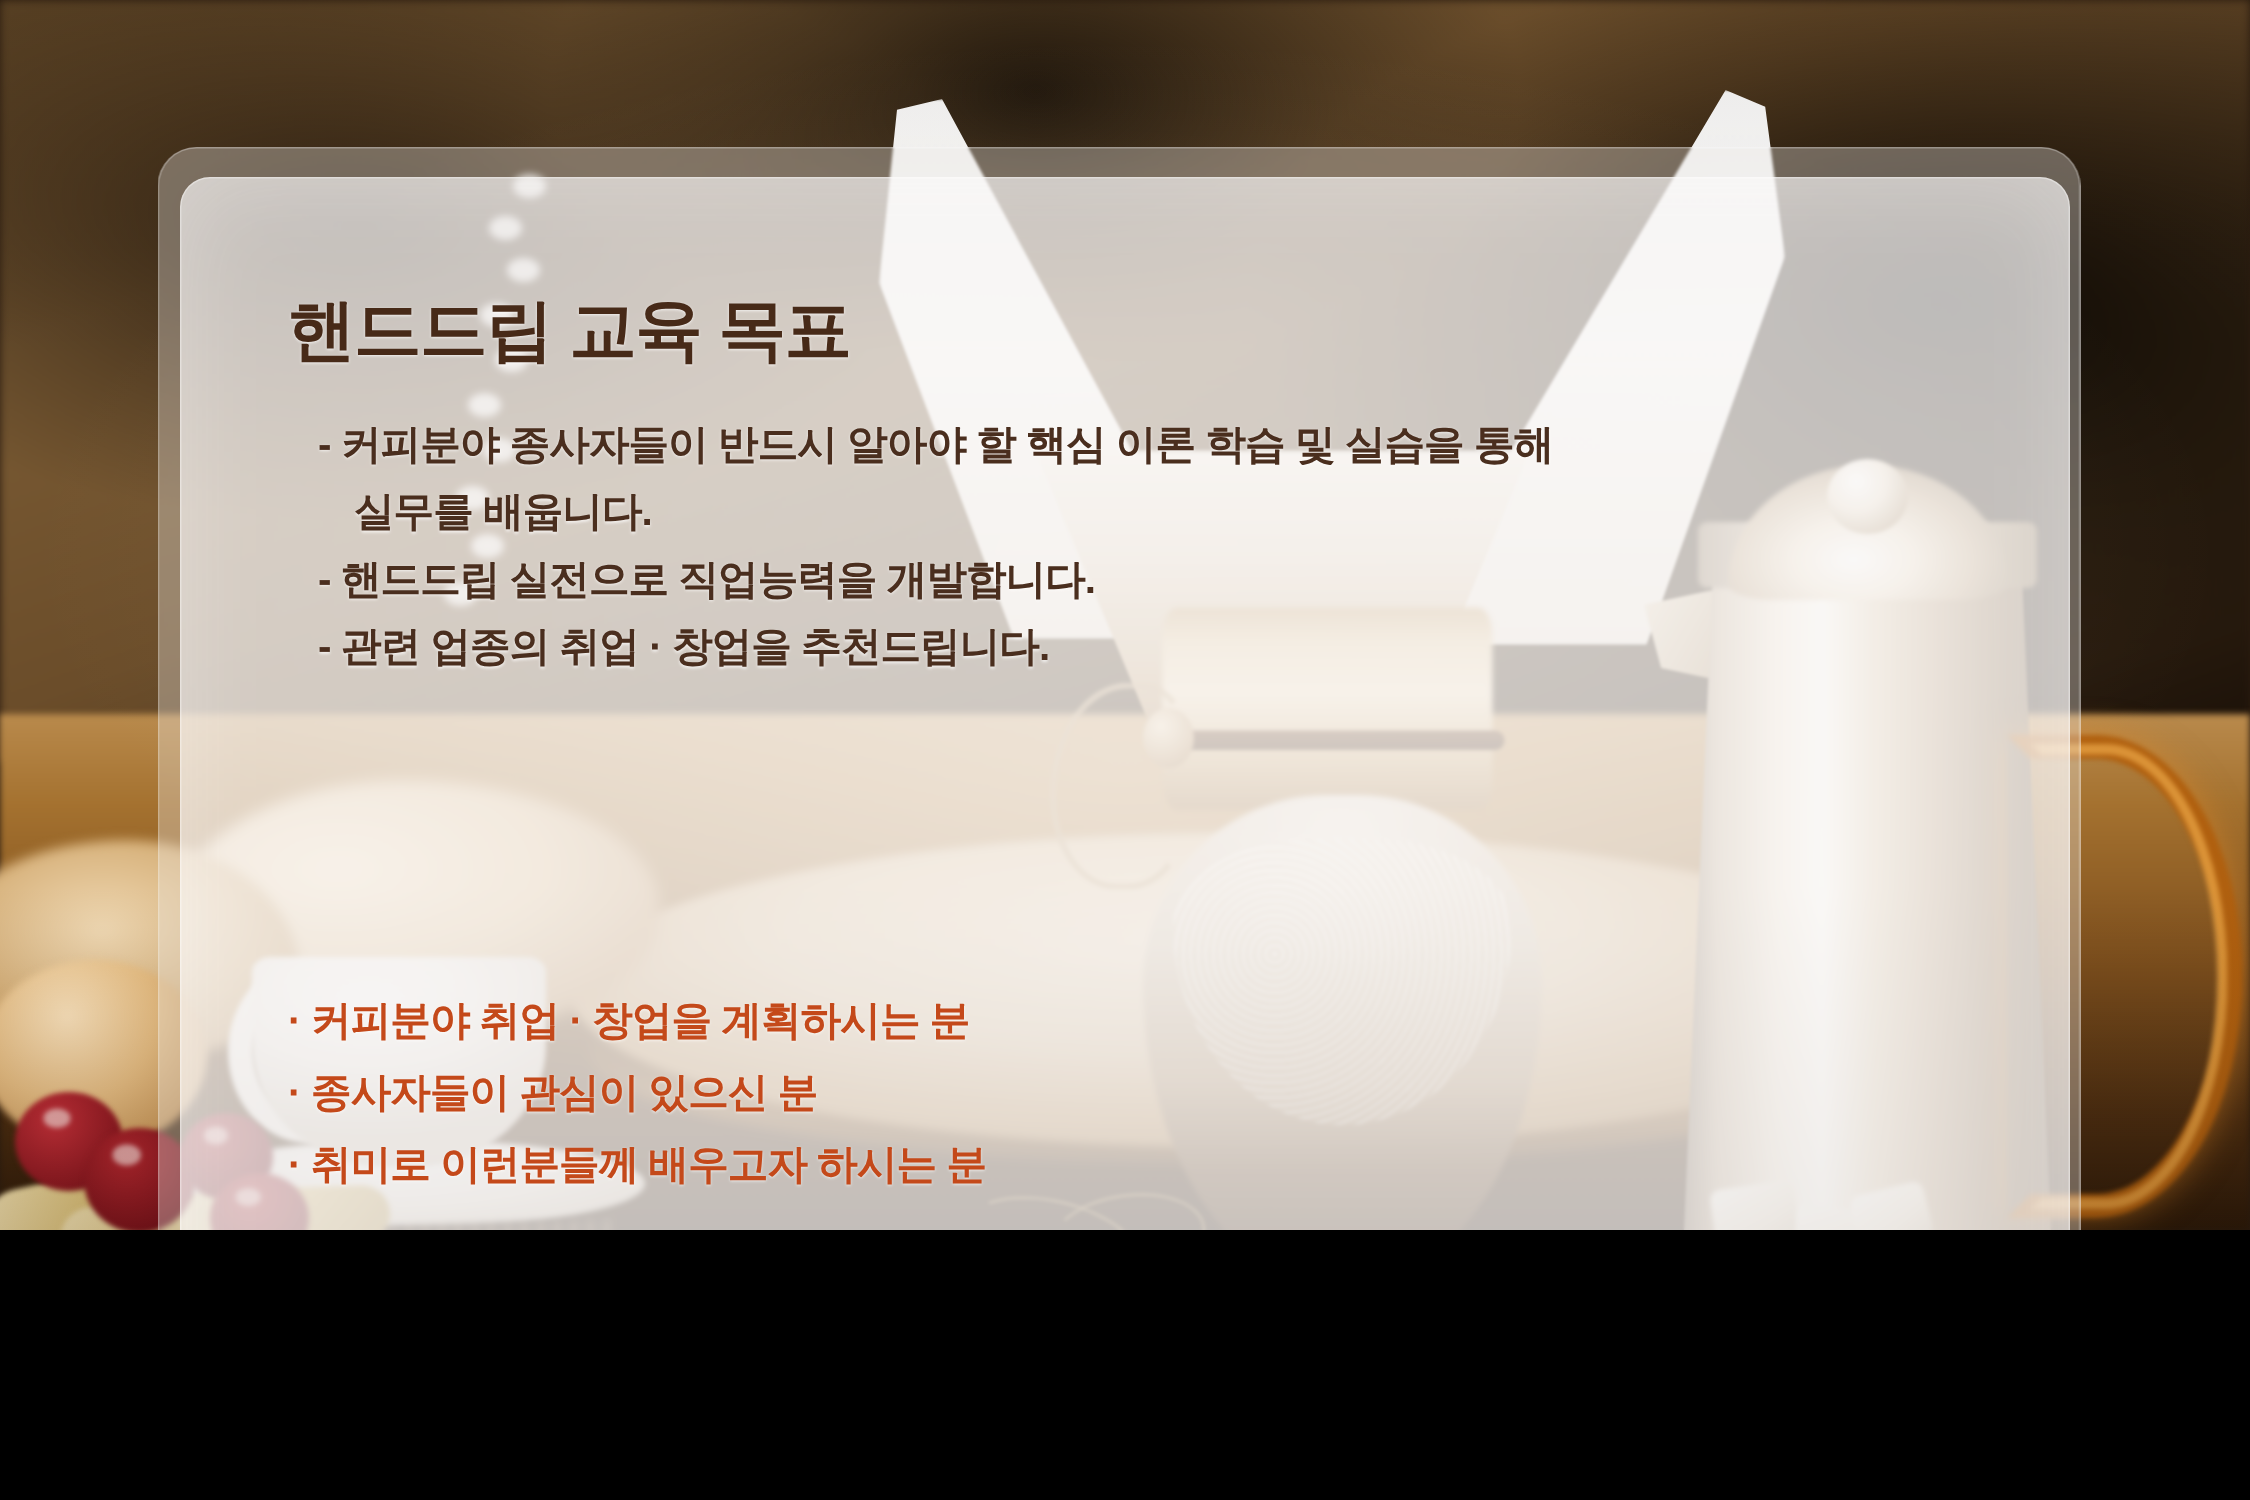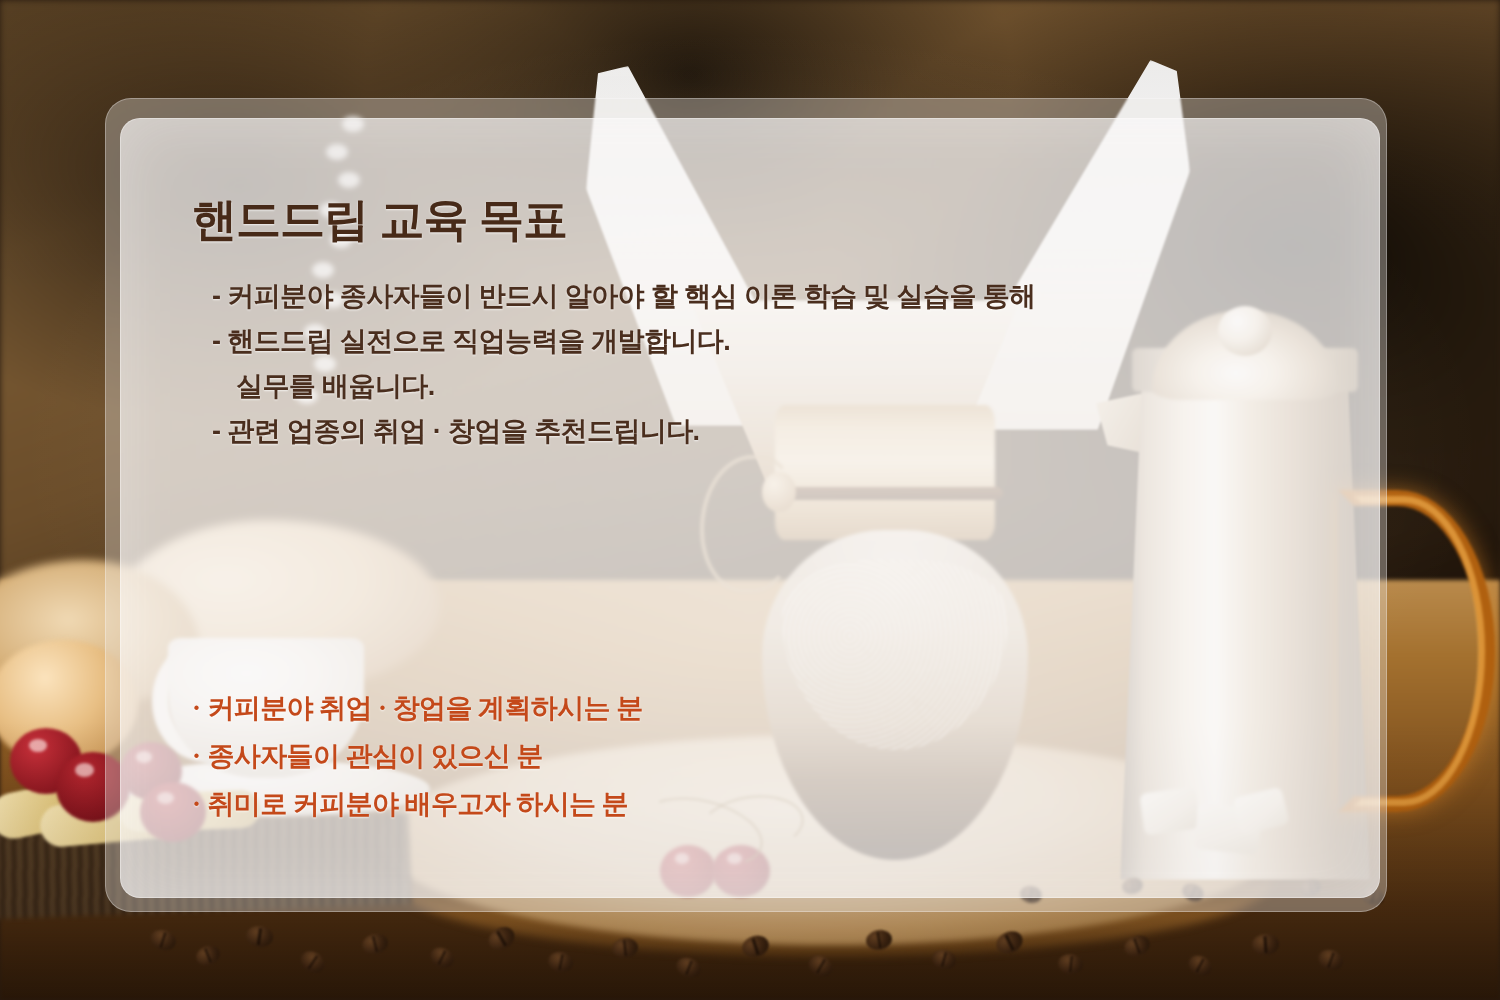--- a/index.html
+++ b/index.html
@@ -3,21 +3,21 @@
 <meta charset="utf-8">
 <style>
   html, body {
     margin: 0;
     padding: 0;
     background: #000;
   }
   #stage {
     position: relative;
     width: 1500px;
-    height: 1000px;
+    height: 820px;
     overflow: hidden;
     font-family: "Liberation Sans", "DejaVu Sans", sans-serif;
   }
 
   
   .bg-root {
     position: absolute;
     inset: 0;
     background: #2a1c10;
     overflow: hidden;
@@ -414,23 +414,22 @@
     text-shadow: 0 1px 2px rgba(255,255,255,0.70);
     white-space: nowrap;
   }
   .rec-heading .qm {
     font-size: 40px;
     vertical-align: -2px;
   }
 
   .rec-list {
     position: absolute;
-    left: 192px; top: 684px;
+    left: 192px; top: 656px;
     width: 900px;
-    font-family: Liberation Serif, serif;
   }
   .rec-item {
     font-size: 27px;
     font-weight: 700;
     letter-spacing: -0.6px;
     color: #c4491a;
     line-height: 48px;
     text-shadow: 0 1px 2px rgba(255,255,255,0.70);
     white-space: nowrap;
   }
@@ -536,32 +535,32 @@
 
   <div class="panel-outer"></div>
   <div class="panel-inner"></div>
 
   <div class="content">
 
     <div class="title">핸드드립 교육 목표</div>
 
     <div class="goal-list">
       <div class="goal-line">- 커피분야 종사자들이 반드시 알아야 할 핵심 이론 학습 및 실습을 통해</div>
+      <div class="goal-line indent">실무를 배웁니다.</div>
       <div class="goal-line">- 핸드드립 실전으로 직업능력을 개발합니다.</div>
-      <div class="goal-line indent">실무를 배웁니다.</div>
       <div class="goal-line">- 관련 업종의 취업 · 창업을 추천드립니다.</div>
     </div>
 
 
     <div class="rec-list">
       <div class="rec-item">
         <span class="dot">·</span><span>커피분야 취업 · 창업을 계획하시는 분</span>
       </div>
       <div class="rec-item">
         <span class="dot">·</span><span>종사자들이 관심이 있으신 분</span>
       </div>
       <div class="rec-item">
-        <span class="dot">·</span><span>취미로 커피분야 배우고자 하시는 분</span>
+        <span class="dot">·</span><span>취미로 이런분들께 배우고자 하시는 분</span>
       </div>
     </div>
 
   </div>
 </div>
 
 </body></html>

